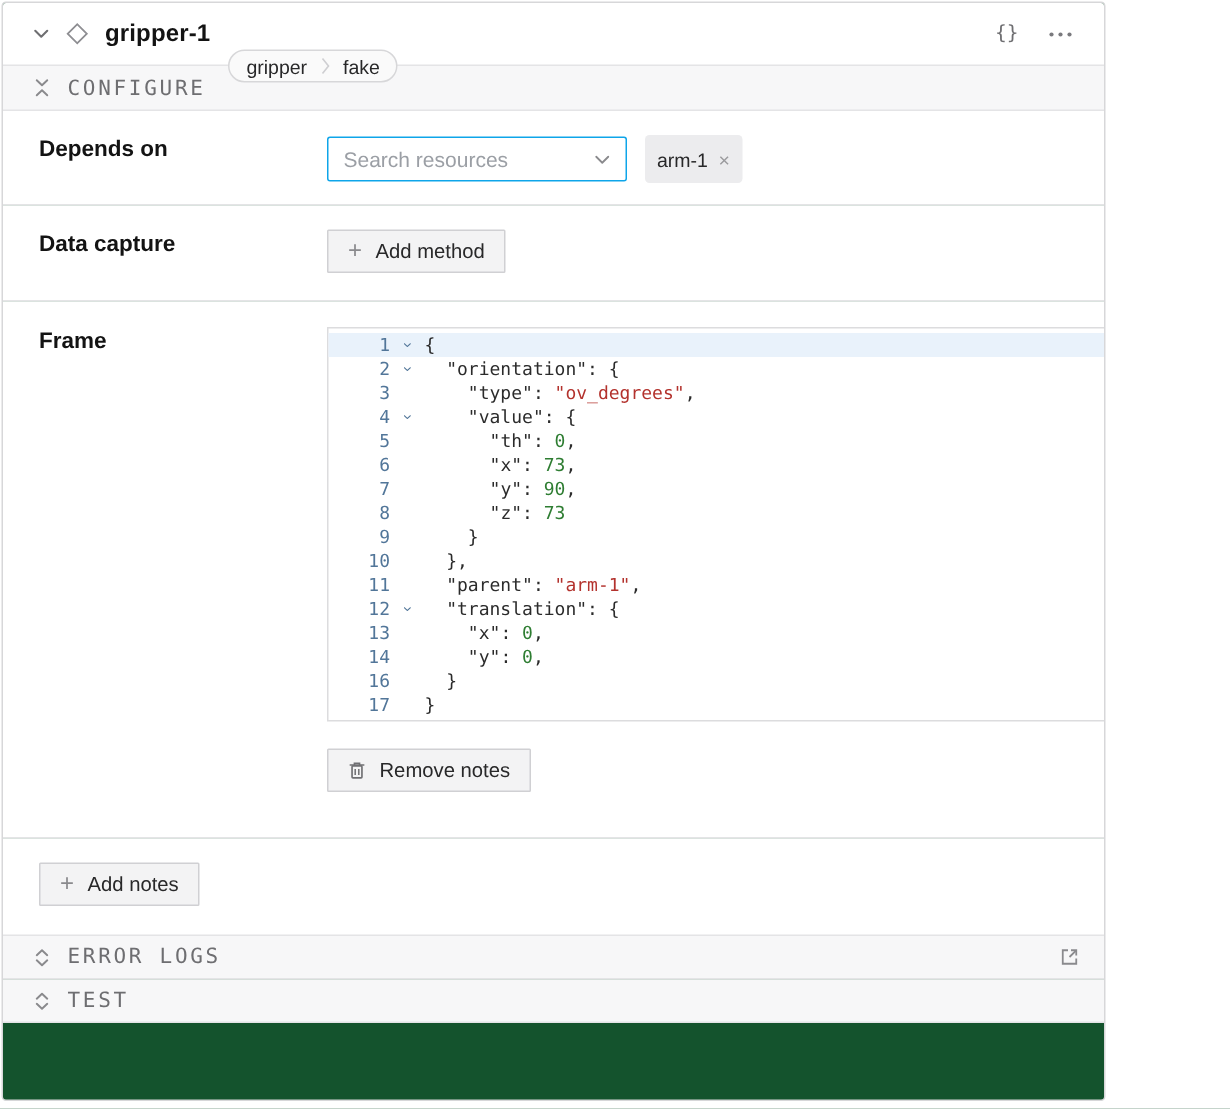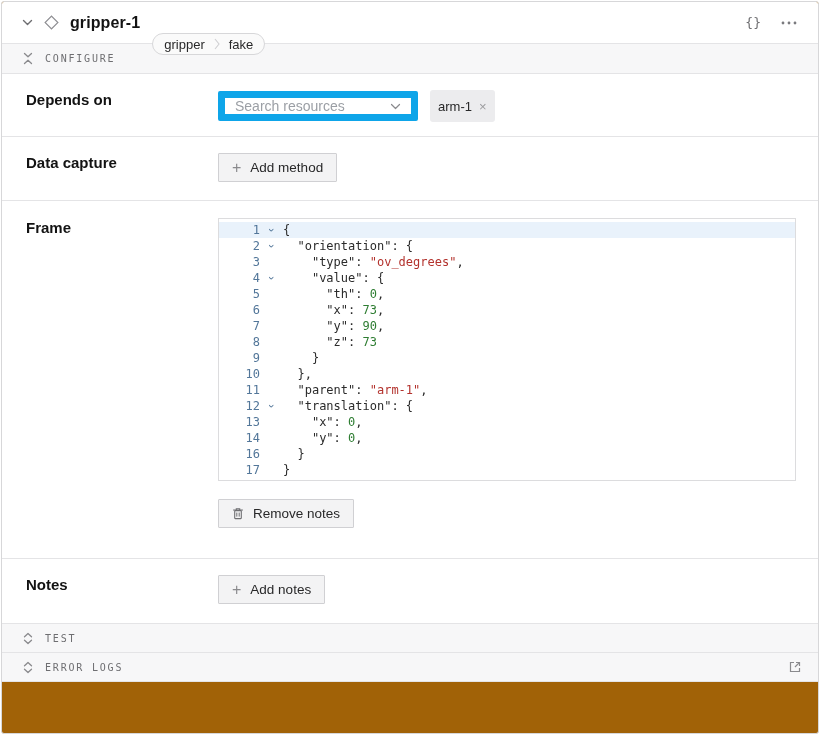--- a/index.html
+++ b/index.html
@@ -1,22 +1,22 @@
 <!DOCTYPE html>
 <html><head>
 <meta charset="utf-8">
 <style>
   * { box-sizing: border-box; margin: 0; padding: 0; }
   html, body { width: 820px; height: 739px; background: #ffffff; }
   body { font-family: "Liberation Sans", sans-serif; color: #282829; }
 
   .card {
-    width: 818px; height: 733px; margin: 1px;
+    width: 736px; height: 733px; margin: 1px;
     border: 1px solid #d7d7d9; border-radius: 3px;
-    background: #a16207; overflow: hidden;
+    background: #14532d; overflow: hidden;
   }
 
   
   .card-header {
     height: 42px; display: flex; align-items: center;
     padding: 0 16px 0 20px; gap: 10px; background: #fff;
     border-bottom: 1px solid #e4e4e6;
   }
   .card-header h1 { font-size: 16px; font-weight: 700; color: #131313; letter-spacing: .1px; }
   .icon { display: inline-flex; align-items: center; justify-content: center; }
@@ -35,21 +35,21 @@
   }
   .braces { font-size: 13px; color: #6e6e71; letter-spacing: 0; }
 
   
   .bar {
     height: 30px; display: flex; align-items: center; gap: 12px;
     padding: 0 16px 0 21px; background: #f7f7f8;
     border-bottom: 1px solid #e4e4e6; cursor: pointer;
   }
   .bar .bar-label {
-    font-family: "DejaVu Sans Mono", monospace; font-size: 10px;
+    font-family: "DejaVu Sans Mono", monospace; font-size: 14px;
     letter-spacing: 1.8px; color: #6e6e71;
   }
   .bar.bottom { height: 29px; }
 
   
   .row {
     display: flex; align-items: flex-start;
     padding: 16px 16px 0 24px; border-bottom: 1px solid #e4e4e6; background: #fff;
   }
   .row-label { width: 192px; flex: 0 0 192px; font-size: 15px; font-weight: 600; color: #131313; padding-top: 1px; }
@@ -57,21 +57,21 @@
   .row-attributes   { height: 52px; }
   .row-depends      { height: 63px; }
   .row-datacapture  { height: 64px; }
   .row-frame        { height: 358px; padding-top: 17px; }
   .row-notes        { height: 65px; }
   .attr-message { font-size: 14px; color: #282829; padding-top: 2px; display: inline-block; }
 
   
   .depends-wrap { display: flex; align-items: center; gap: 12px; }
   .select-box {
-    width: 200px; height: 30px; border: 7px solid #0ea5e9; border-radius: 2px;
+    width: 200px; height: 30px; border: 1px solid #0ea5e9; border-radius: 2px;
     background: #fff; display: flex; align-items: center; justify-content: space-between;
     padding: 0 10px; cursor: text;
   }
   .select-placeholder { font-size: 14px; color: #9b9fa5; }
   .chip {
     display: inline-flex; align-items: center; gap: 7px; height: 24px;
     background: #ececee; border-radius: 3px; padding: 16px 8px;
     font-size: 13px; font-weight: 500; color: #282829;
   }
   .chip-x { color: #9b9b9e; font-size: 13px; cursor: pointer; line-height: 1; }
@@ -216,50 +216,49 @@
                 <path d="M4.8 5.6v4M7.2 5.6v4" stroke="#6f6f72" stroke-width="1"></path>
               </svg>
           </span>
           <span>Remove notes</span>
         </button>
       </div>
     </div>
   </div>
 
   <div class="row row-notes">
-    <div class="row-label">Notes</div>
     <div class="row-content">
       <button class="btn">
         <span class="plus">+</span>
         <span>Add notes</span>
       </button>
     </div>
   </div>
 
   <div class="bar bottom">
     <span class="icon">
       <svg width="10" height="13" viewBox="0 0 10 13">
           <path d="M1.5 4.8L5 1.5l3.5 3.3" fill="none" stroke="#8a8a8d" stroke-width="1.3" stroke-linecap="round" stroke-linejoin="round"></path>
           <path d="M1.5 8.2L5 11.5l3.5-3.3" fill="none" stroke="#8a8a8d" stroke-width="1.3" stroke-linecap="round" stroke-linejoin="round"></path>
         </svg>
     </span>
-    <span class="bar-label">TEST</span>
-  </div>
-
-  <div class="bar bottom">
-    <span class="icon">
-      <svg width="10" height="13" viewBox="0 0 10 13">
-          <path d="M1.5 4.8L5 1.5l3.5 3.3" fill="none" stroke="#8a8a8d" stroke-width="1.3" stroke-linecap="round" stroke-linejoin="round"></path>
-          <path d="M1.5 8.2L5 11.5l3.5-3.3" fill="none" stroke="#8a8a8d" stroke-width="1.3" stroke-linecap="round" stroke-linejoin="round"></path>
-        </svg>
-    </span>
     <span class="bar-label">ERROR LOGS</span>
     <span class="spacer"></span>
     <span class="icon">
       <svg width="14" height="14" viewBox="0 0 14 14">
           <path d="M6 2.5H2.5v9h9V8" fill="none" stroke="#8a8a8d" stroke-width="1.2"></path>
           <path d="M8 2.5h3.5V6" fill="none" stroke="#8a8a8d" stroke-width="1.2"></path>
           <path d="M11.3 2.7L7 7" fill="none" stroke="#8a8a8d" stroke-width="1.2"></path>
         </svg>
     </span>
   </div>
 
+  <div class="bar bottom">
+    <span class="icon">
+      <svg width="10" height="13" viewBox="0 0 10 13">
+          <path d="M1.5 4.8L5 1.5l3.5 3.3" fill="none" stroke="#8a8a8d" stroke-width="1.3" stroke-linecap="round" stroke-linejoin="round"></path>
+          <path d="M1.5 8.2L5 11.5l3.5-3.3" fill="none" stroke="#8a8a8d" stroke-width="1.3" stroke-linecap="round" stroke-linejoin="round"></path>
+        </svg>
+    </span>
+    <span class="bar-label">TEST</span>
+  </div>
+
 </div>
 
 </body></html>

